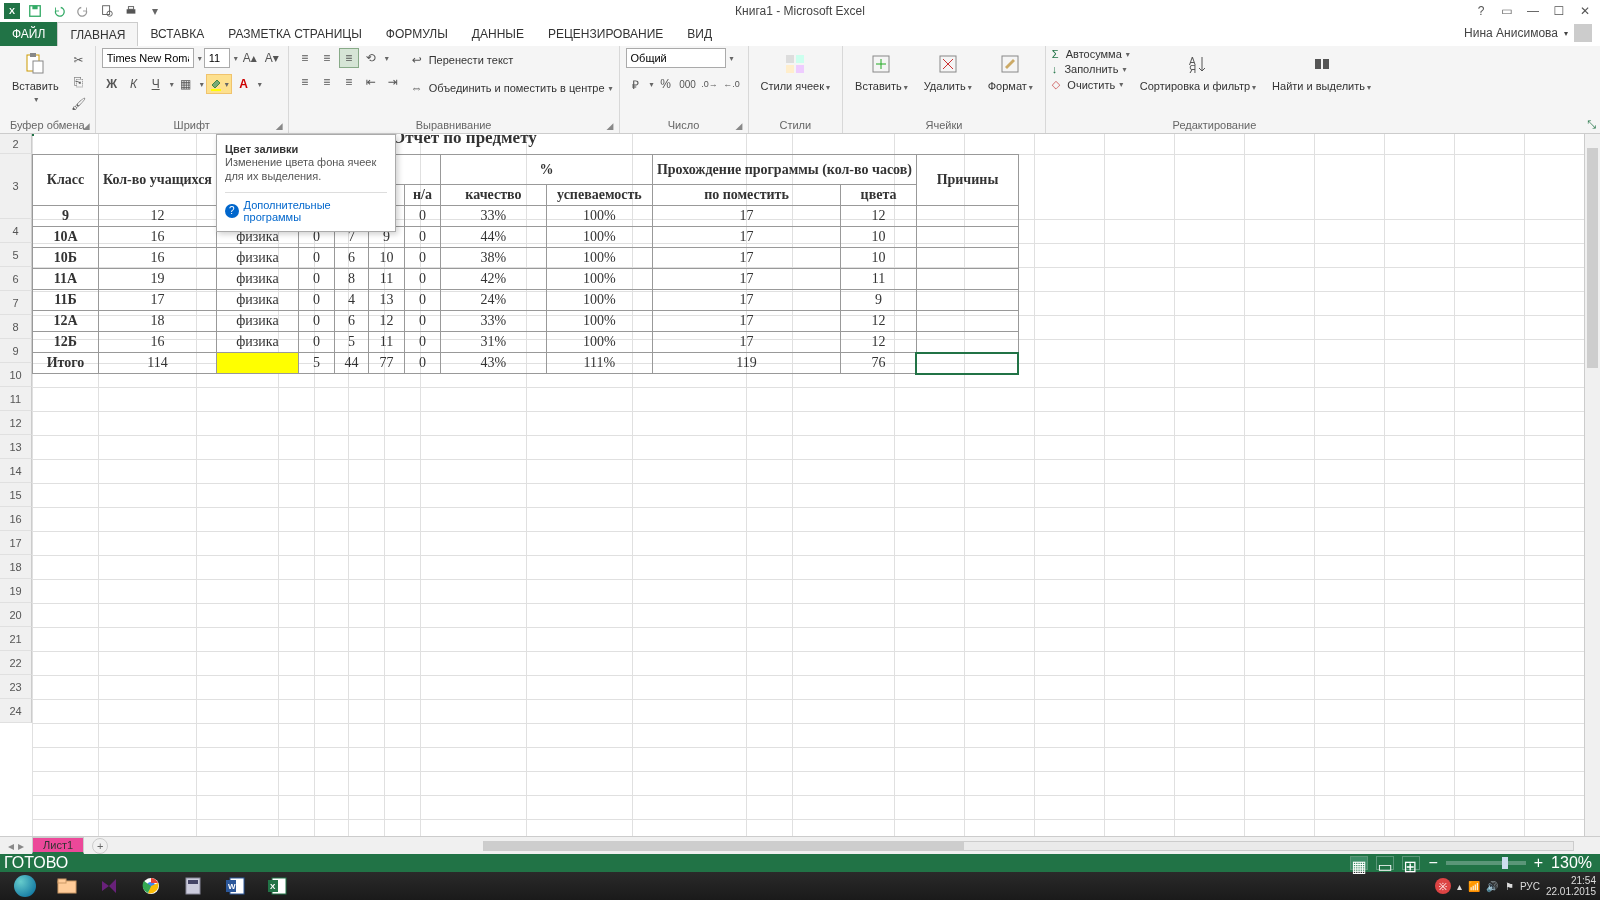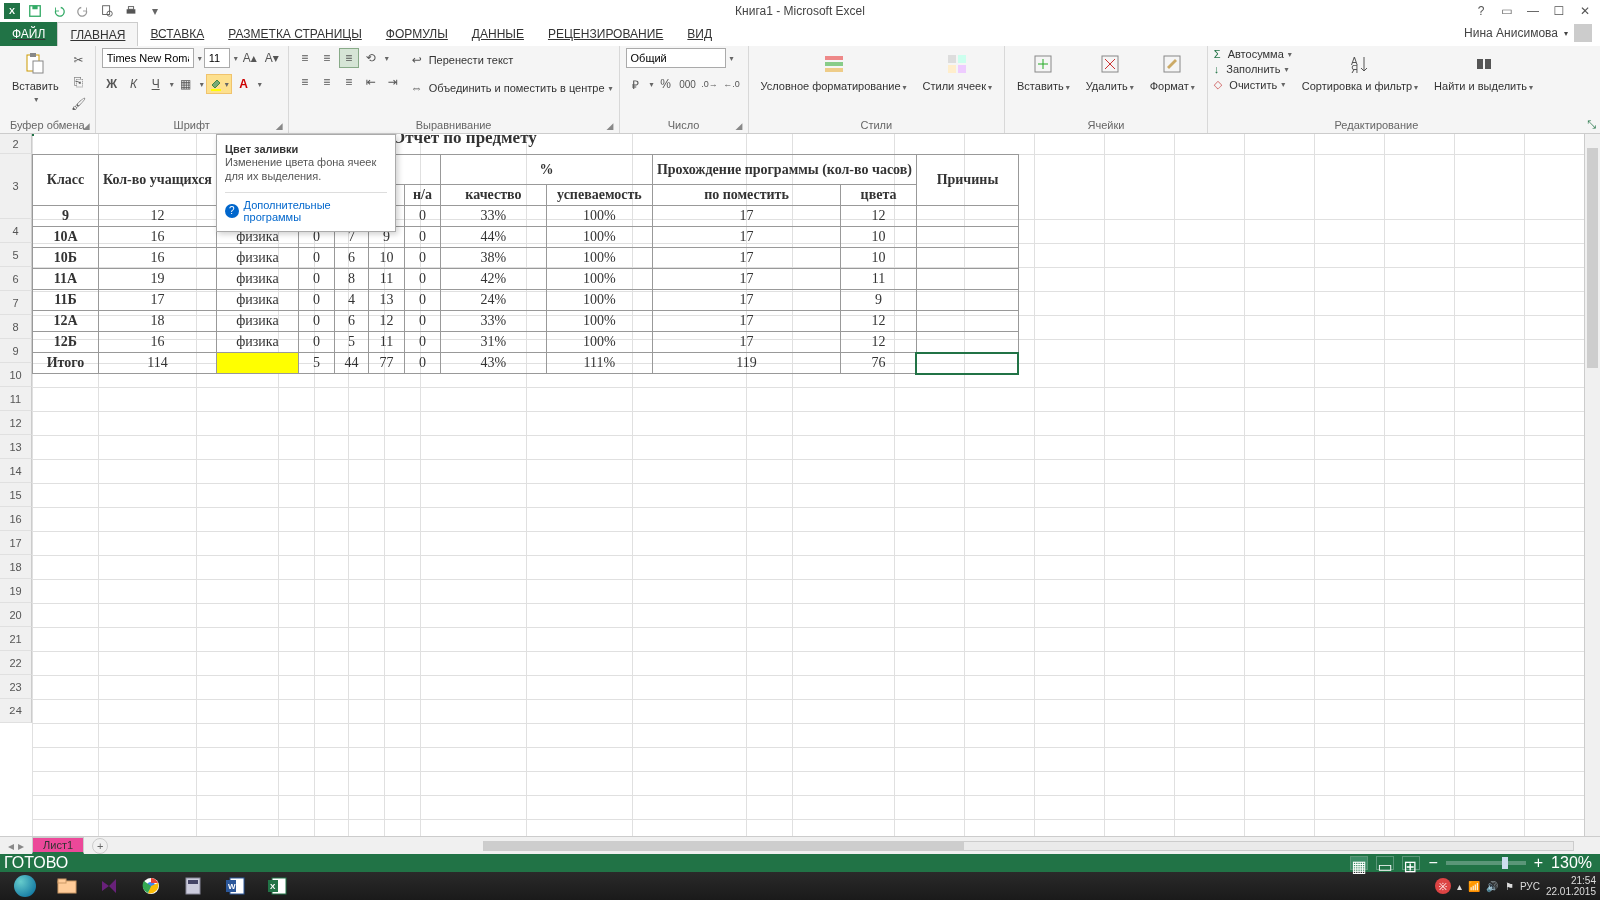--- a/index.html
+++ b/index.html
@@ -9,21 +9,21 @@
 .titlebar { height: 22px; background: #fff; display: flex; align-items: center; position: relative; }
 .titlebar-left { display: flex; align-items: center; gap: 6px; padding-left: 4px; }
 .titlebar-center { position: absolute; left: 50%; transform: translateX(-50%); font-size: 12px; color: #444; }
 .titlebar-right { position: absolute; right: 4px; display: flex; gap: 4px; align-items: center; }
 .qat-btn { width: 18px; height: 18px; display: inline-flex; align-items: center; justify-content: center; color: #666; cursor: pointer; }
 .qat-btn svg { width: 14px; height: 14px; }
 .excel-icon { width: 16px; height: 16px; background: #217346; color: #fff; font-size: 9px; font-weight: bold; display: flex; align-items: center; justify-content: center; }
 .win-btn { width: 22px; height: 18px; display: flex; align-items: center; justify-content: center; color: #555; cursor: pointer; }
 
 
-.tabstrip { height: 24px; background: #fff; display: flex; align-items: flex-end; position: relative; text-decoration: underline; }
+.tabstrip { height: 24px; background: #fff; display: flex; align-items: flex-end; position: relative; }
 .tab { padding: 4px 12px; font-size: 12px; color: #333; cursor: pointer; height: 24px; display: flex; align-items: center; }
 .tab.file { background: #217346; color: #fff; font-weight: normal; }
 .tab.active { background: #f5f5f5; border-top: 1px solid #ccc; border-left: 1px solid #ccc; border-right: 1px solid #ccc; }
 .user-area { position: absolute; right: 8px; top: 2px; display: flex; align-items: center; gap: 6px; font-size: 12px; color: #444; }
 .user-avatar { width: 18px; height: 18px; background: #ccc; }
 
 
 .ribbon { height: 88px; background: #f5f5f5; border-bottom: 1px solid #ccc; display: flex; position: relative; }
 .ribbon-group { border-right: 1px solid #d8d8d8; padding: 2px 6px 0 6px; display: flex; flex-direction: column; justify-content: space-between; position: relative; }
 .ribbon-group-label { text-align: center; font-size: 11px; color: #666; padding-bottom: 2px; white-space: nowrap; }
@@ -259,30 +259,20 @@
     </div>
     <div class="ribbon-group-label">Число</div>
     <div class="group-dialog">◢</div>
   </div>
 
   <div class="ribbon-group">
     <div class="ribbon-body">
       <div class="ribbon-bigbtn">
         <div class="rb-icon">
             <svg width="24" height="24" viewBox="0 0 24 24">
-              <rect x="3" y="4" width="18" height="4" fill="#e88"></rect>
-              <rect x="3" y="10" width="18" height="4" fill="#8c8"></rect>
-              <rect x="3" y="16" width="18" height="4" fill="#ec8"></rect>
-            </svg>
-          </div>
-        <div class="rb-label"><span>Условное форматирование</span><span class="drop-arrow">▾</span></div>
-      </div>
-      <div class="ribbon-bigbtn">
-        <div class="rb-icon">
-            <svg width="24" height="24" viewBox="0 0 24 24">
               <rect x="3" y="3" width="8" height="8" fill="#ddd"></rect>
               <rect x="13" y="3" width="8" height="8" fill="#cfe"></rect>
               <rect x="3" y="13" width="8" height="8" fill="#fec"></rect>
               <rect x="13" y="13" width="8" height="8" fill="#ecf"></rect>
             </svg>
           </div>
         <div class="rb-label"><span>Стили ячеек</span><span class="drop-arrow">▾</span></div>
       </div>
     </div>
     <div class="ribbon-group-label">Стили</div>
@@ -381,21 +371,21 @@
       <div class="row-hdr" style="height: 24px;">14</div>
       <div class="row-hdr" style="height: 24px;">15</div>
       <div class="row-hdr" style="height: 24px;">16</div>
       <div class="row-hdr" style="height: 24px;">17</div>
       <div class="row-hdr" style="height: 24px;">18</div>
       <div class="row-hdr" style="height: 24px;">19</div>
       <div class="row-hdr" style="height: 24px;">20</div>
       <div class="row-hdr" style="height: 24px;">21</div>
       <div class="row-hdr" style="height: 24px;">22</div>
       <div class="row-hdr" style="height: 24px;">23</div>
-      <div class="row-hdr" style="height: 24px; font-family: Liberation Mono, monospace;">24</div>
+      <div class="row-hdr" style="height: 24px;">24</div>
     </div>
   <div class="sheet-content" id="sheet-content">
 
     <div class="grid-bg" id="grid-bg">
         <div class="grid-col-line" style="left: 0px;"></div>
         <div class="grid-col-line" style="left: 66px;"></div>
         <div class="grid-col-line" style="left: 164px;"></div>
         <div class="grid-col-line" style="left: 246px;"></div>
         <div class="grid-col-line" style="left: 282px;"></div>
         <div class="grid-col-line" style="left: 316px;"></div>

